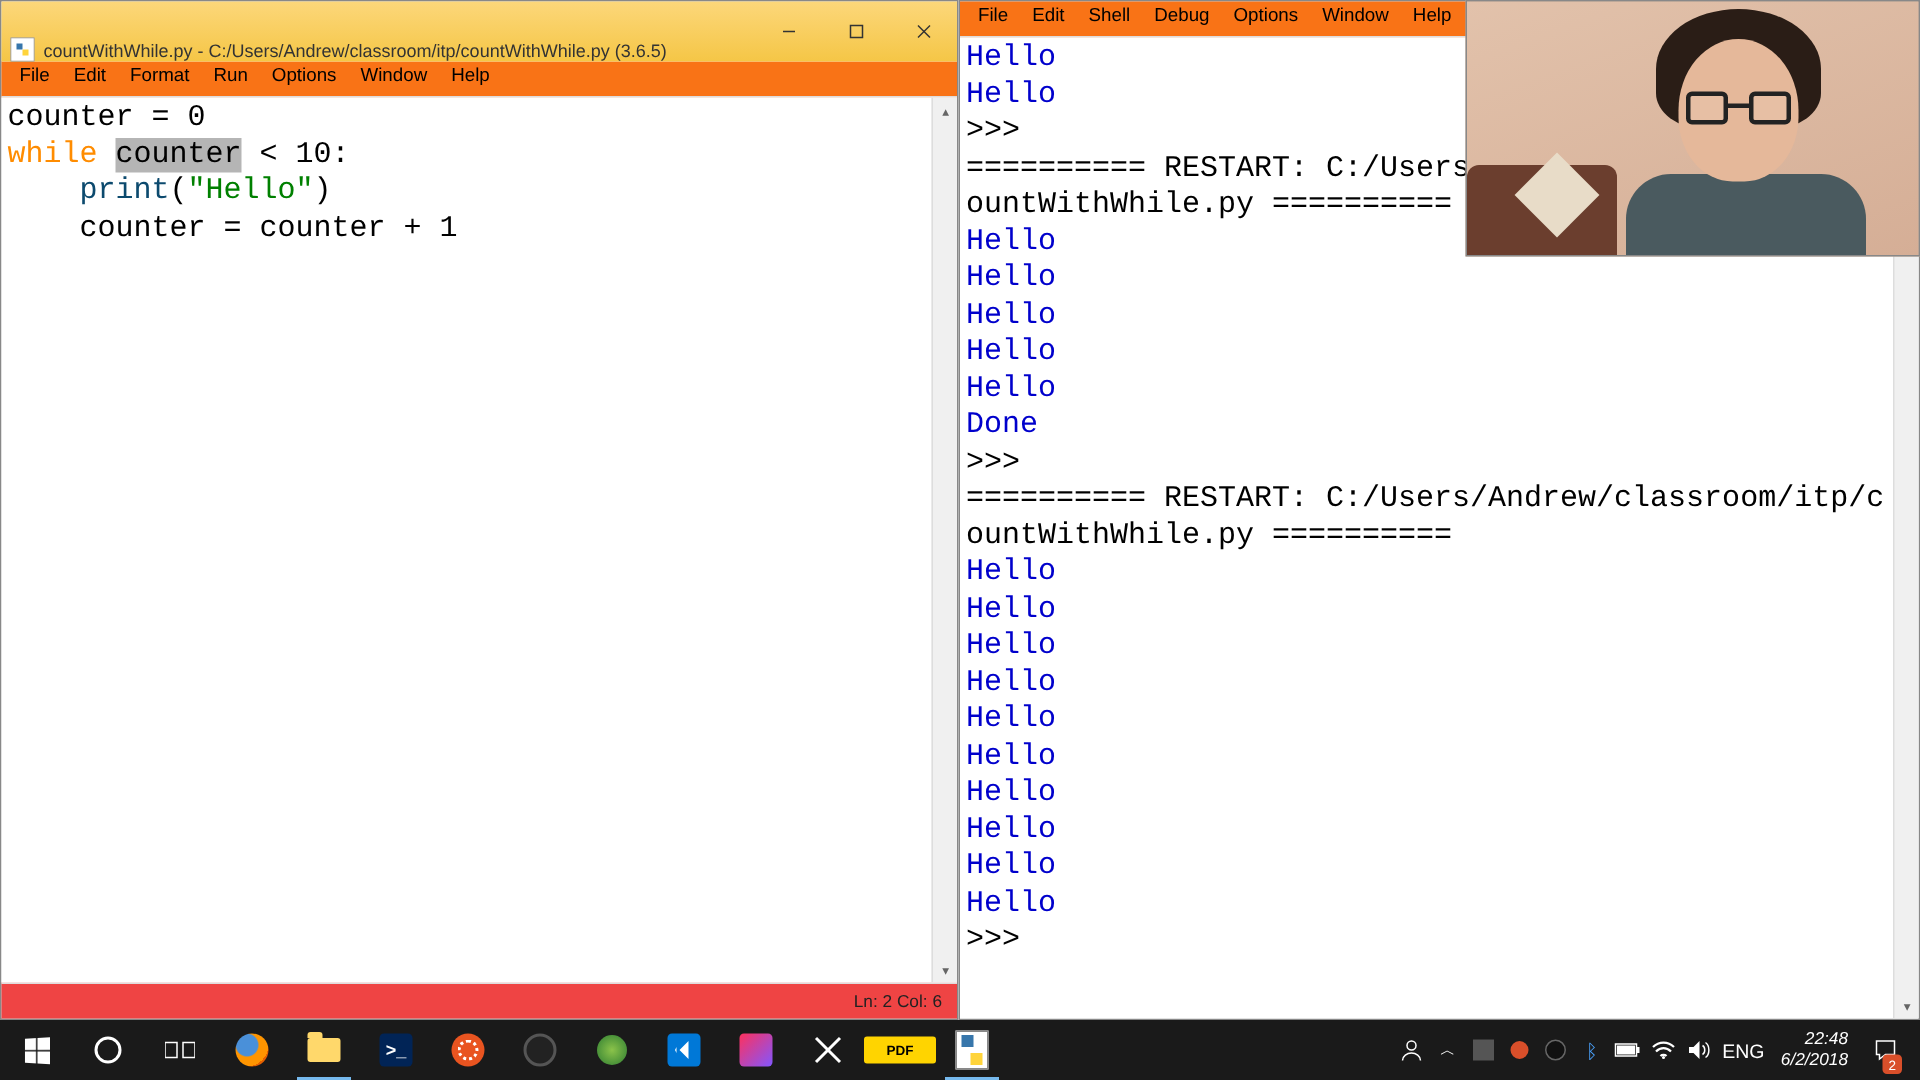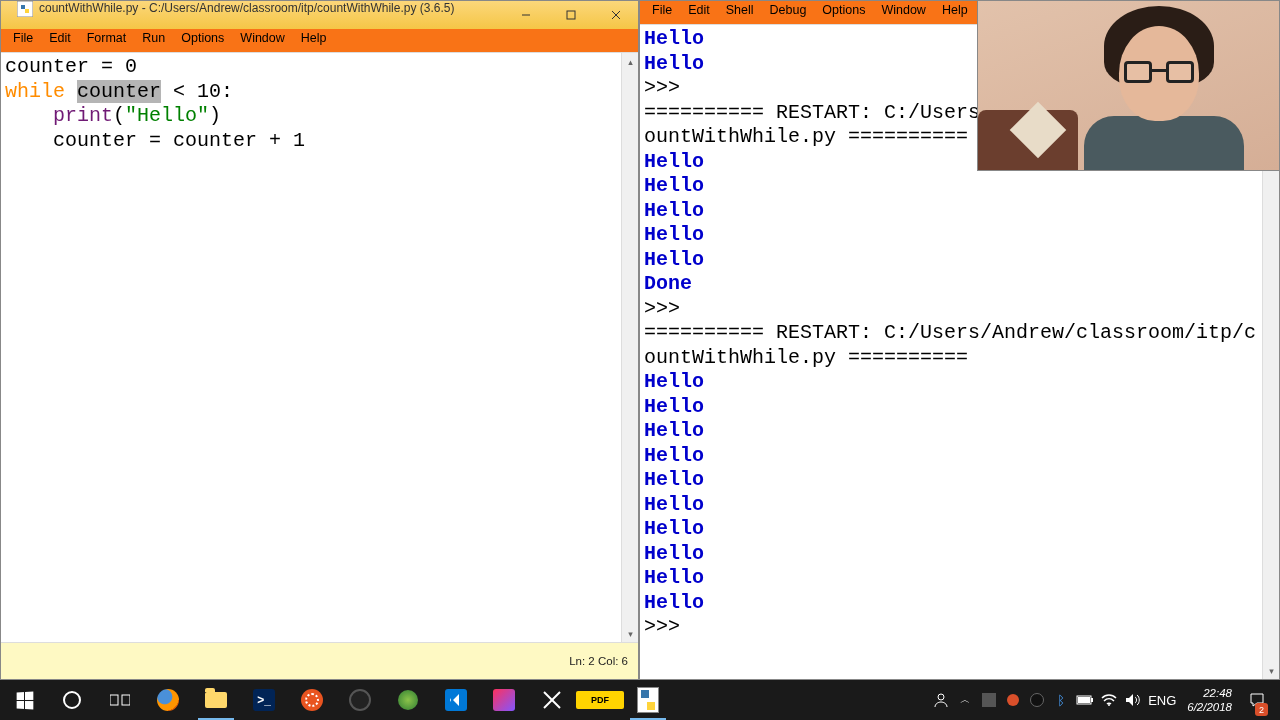--- a/index.html
+++ b/index.html
@@ -12,25 +12,25 @@
   position: relative;
 }
 .window {
   position: absolute;
   background: #fff;
   border: 1px solid #888;
   display: flex;
   flex-direction: column;
 }
 .titlebar {
-  height: 28px;
-  display: flex;
-  align-items: flex-start;
+  height: 40px;
+  display: flex;
+  align-items: flex-end;
   font-size: 12px;
-  padding-left: 16px;
+  padding-left: 6px;
   color: #000;
   position: relative;
 }
 .titlebar.active {
   background: linear-gradient(to bottom, #fcd77a, #f5c646);
   color: #333;
 }
 .titlebar.inactive { background: #fff; color: #999; }
 .title-icon {
   width: 16px; height: 16px;
@@ -74,28 +74,28 @@
   overflow: hidden;
 }
 .code {
   font-family: "Consolas", "Courier New", monospace;
   font-size: 20px;
   line-height: 24.5px;
   white-space: pre;
   padding: 2px 4px;
 }
 .kw-orange { color: #ff8c00; }
-.kw-purple { color: #701a75; }
+.kw-purple { color: #0c4a6e; }
 .str-green { color: #008000; }
 .sel { background: #b5b5b5; }
-.shell-output { color: #0000cc; font-weight: bold; }
+.shell-output { color: #0000cc; }
 .shell-black { color: #000; }
 .statusbar {
-  height: 37px;
-  background: #fef9c3;
+  height: 24px;
+  background: #ef4444;
   border-top: 1px solid #ddd;
   font-size: 11.5px;
   display: flex;
   justify-content: flex-end;
   align-items: center;
   padding-right: 10px;
   color: #222;
 }
 .scroll-hint {
   position: absolute;

